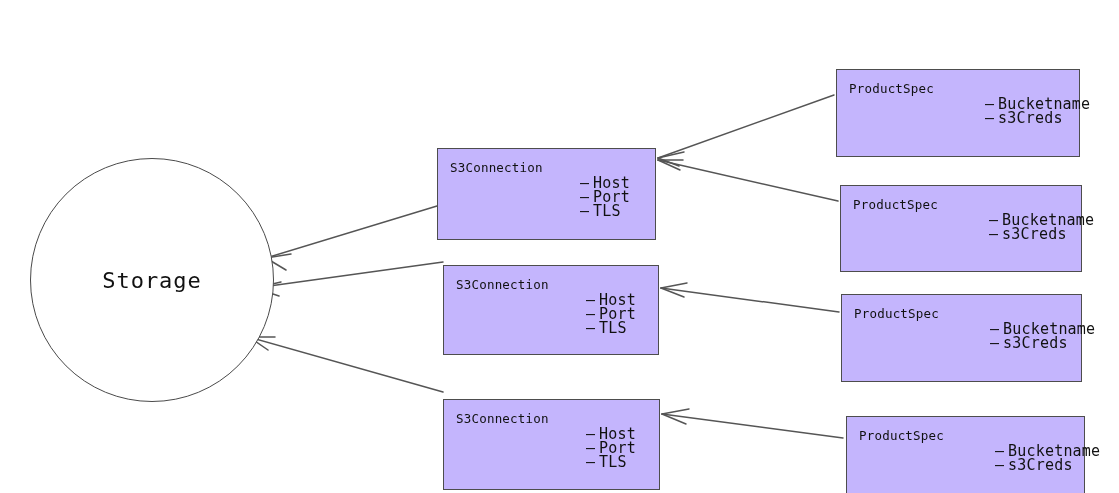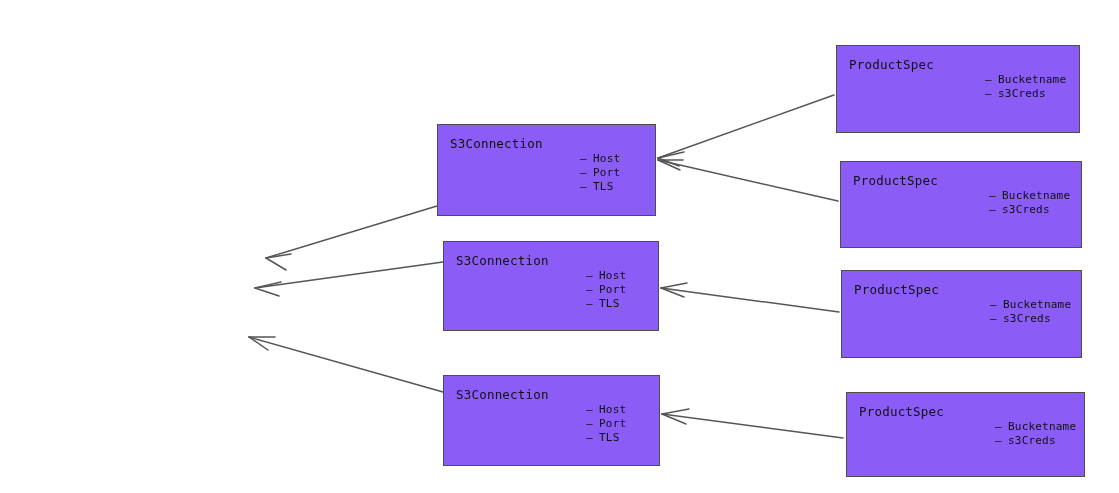--- a/index.html
+++ b/index.html
@@ -40,38 +40,39 @@
     font-size: 22px;
     letter-spacing: 1px;
     color: #111111;
     white-space: nowrap;
   }
 
   
   .box-node {
     position: absolute;
     border: 1.5px solid #4d4d4d;
-    background: #8b5cf6;
+    background: #c4b5fd;
     box-sizing: border-box;
+    margin-top: 24px;
   }
   .box-title {
     position: absolute;
     left: 12px;
     top: 11px;
     font-family: "DejaVu Sans Mono", "Liberation Mono", monospace;
     font-size: 12.5px;
     color: #111111;
     white-space: nowrap;
     letter-spacing: 0.2px;
   }
   .box-attrs {
     position: absolute;
     top: 27px;
     font-family: "DejaVu Sans Mono", "Liberation Mono", monospace;
-    font-size: 11px;
+    font-size: 15px;
     color: #111111;
     line-height: 14px;
     white-space: nowrap;
     letter-spacing: 0.2px;
   }
   .box-attrs .attr-row {
     white-space: nowrap;
   }
   .attr-dash {
     display: inline-block;
@@ -125,20 +126,23 @@
       </g>
 
       <g>
         <path d="M 843 438 L 662 414"></path>
         <path d="M 662 414 L 689 409"></path>
         <path d="M 662 414 L 686 424"></path>
       </g>
     </g>
   </svg>
 
+  <div class="circle-node" style="left:30px; top:158px; width:244px; height:244px;">
+    <span class="circle-label">Storage</span>
+  </div>
 
   <div class="box-node" style="left:437px; top:124px; width:219px; height:92px;">
     <div class="box-title">S3Connection</div>
     <div class="box-attrs s3-attrs">
       <div class="attr-row"><span class="attr-dash">–</span><span>Host</span></div>
       <div class="attr-row"><span class="attr-dash">–</span><span>Port</span></div>
       <div class="attr-row"><span class="attr-dash">–</span><span>TLS</span></div>
     </div>
   </div>
 

